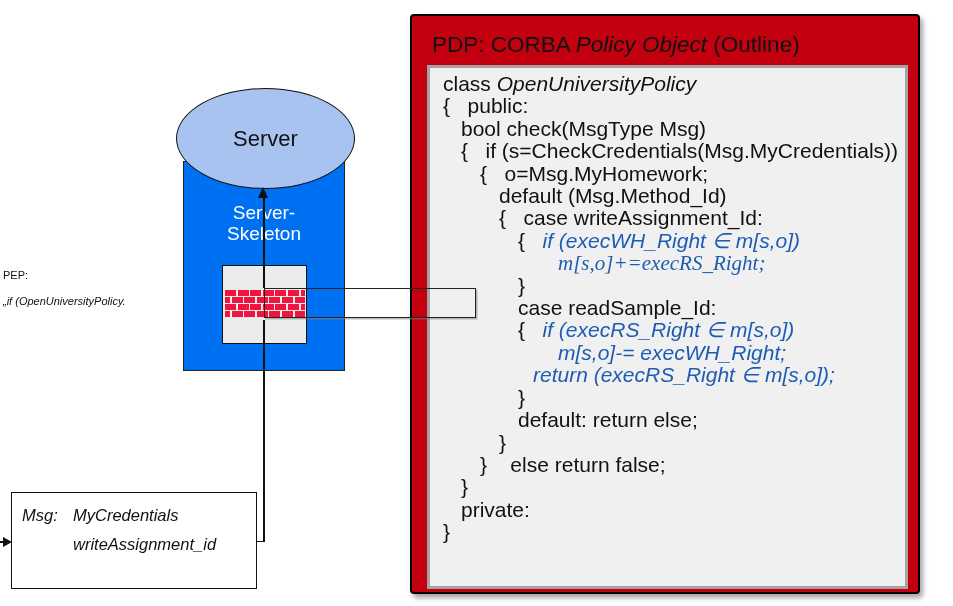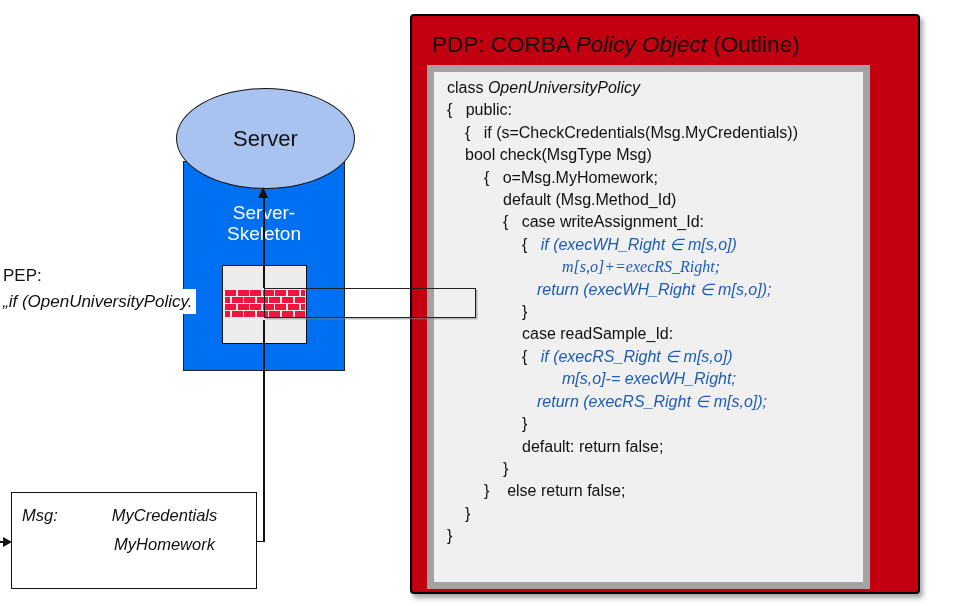--- a/index.html
+++ b/index.html
@@ -31,40 +31,40 @@
   .line-top{left:263.2px;top:197px;width:1.7px;height:91px;}
   .line-bottom{left:263.2px;top:319.5px;width:1.7px;height:221.5px;}
   .stub{left:256px;top:540.5px;width:9px;height:1.7px;}
   .in-line{left:0;top:541px;width:4px;height:1.7px;}
   .arrow-up{left:258px;top:187px;width:0;height:0;border-left:5.5px solid transparent;
             border-right:5.5px solid transparent;border-bottom:11px solid #111;z-index:4;}
   .arrow-right{left:3px;top:536.5px;width:0;height:0;border-top:5.5px solid transparent;
                border-bottom:5.5px solid transparent;border-left:9px solid #111;z-index:4;}
 
   
-  .pep{left:2px;top:263px;z-index:3;font-size:17px;line-height:25.5px;}
+  .pep{left:2px;top:263px;z-index:3;font-size:11px;line-height:25.5px;}
   .pep-line{width:fit-content;background:#fff;padding:0 3px 0 1px;}
   .pep-code{font-style:italic;}
 
   
   .msg-box{left:11px;top:492px;width:246px;height:97px;background:#fff;border:1.7px solid #111;
            box-sizing:border-box;z-index:2;font-style:italic;font-size:16.5px;line-height:28.5px;
            padding-top:8px;}
   .msg-label{position:absolute;left:10px;top:8px;}
-  .msg-row{padding-left:61px;text-align:center;}
+  .msg-row{padding-left:61px;}
 
   
   .pdp{left:410px;top:14px;width:510px;height:580px;background:var(--pdp-red);
        border:2px solid #000;border-radius:4px;box-sizing:border-box;z-index:1;
        box-shadow:3px 4px 5px rgba(0,0,0,.35);}
   .pdp-title{position:absolute;left:20px;top:16px;color:#fff;font-size:22.5px;white-space:pre;}
   .pdp-title .si{font-style:italic;}
-  .code-panel{position:absolute;left:15px;top:49px;width:443px;height:524px;background:var(--code-bg);
-              border:7px solid #a3a3a3;box-sizing:border-box;padding:5px 0 0 13px;
-              font-size:16px;line-height:22.4px;overflow:hidden;}
+  .code-panel{position:absolute;left:15px;top:49px;width:481px;height:524px;background:var(--code-bg);
+              border:3px solid #a3a3a3;box-sizing:border-box;padding:5px 0 0 13px;
+              font-size:21px;line-height:22.4px;overflow:hidden;}
   .code-line{white-space:pre;}
   .sn{color:#111;}
   .si{color:#111;font-style:italic;}
   .sb{color:var(--code-blue);font-style:italic;}
 </style>
 </head>
 <body>
 
 <div class="canvas">
 
@@ -126,44 +126,44 @@
     <div class="pep-line pep-code">„if (OpenUniversityPolicy.</div>
   </div>
 
   <div class="abs hline in-line"></div>
   <div class="abs arrow-right"></div>
 
   <div class="abs msg-box">
     <span class="msg-label">Msg:</span>
     <div id="msg-fields">
         <div class="msg-row">MyCredentials</div>
-        <div class="msg-row">MyHomework</div>
+        <div class="msg-row">writeAssignment_id</div>
       </div>
   </div>
 
   <div class="abs pdp">
     <div class="pdp-title" id="pdp-title"><span class="sn">PDP: CORBA </span><span class="si">Policy Object</span><span class="sn"> (Outline)</span></div>
     <div class="code-panel" id="code-panel">
         <div class="code-line" style="padding-left: 0px;"><span class="sn">class </span><span class="si">OpenUniversityPolicy</span></div>
         <div class="code-line" style="padding-left: 0px;"><span class="sn">{   public:</span></div>
+        <div class="code-line" style="padding-left: 18px;"><span class="sn">bool check(MsgType Msg)</span></div>
         <div class="code-line" style="padding-left: 18px;"><span class="sn">{   if (s=CheckCredentials(Msg.MyCredentials))</span></div>
-        <div class="code-line" style="padding-left: 18px;"><span class="sn">bool check(MsgType Msg)</span></div>
         <div class="code-line" style="padding-left: 37px;"><span class="sn">{   o=Msg.MyHomework;</span></div>
         <div class="code-line" style="padding-left: 56px;"><span class="sn">default (Msg.Method_Id)</span></div>
         <div class="code-line" style="padding-left: 56px;"><span class="sn">{   case writeAssignment_Id:</span></div>
         <div class="code-line" style="padding-left: 75px;"><span class="sn">{   </span><span class="sb">if (execWH_Right ∈ m[s,o])</span></div>
         <div class="code-line" style="padding-left: 115px; font-family: Liberation Serif, serif;"><span class="sb">m[s,o]+=execRS_Right;</span></div>
-        <div class="code-line" style="padding-left: 90px;"><span class="sb">return (execWH_Right ∈ m[s,o]);</span></div>
         <div class="code-line" style="padding-left: 75px;"><span class="sn">}</span></div>
         <div class="code-line" style="padding-left: 75px;"><span class="sn">case readSample_Id:</span></div>
         <div class="code-line" style="padding-left: 75px;"><span class="sn">{   </span><span class="sb">if (execRS_Right ∈ m[s,o])</span></div>
         <div class="code-line" style="padding-left: 115px;"><span class="sb">m[s,o]-= execWH_Right;</span></div>
         <div class="code-line" style="padding-left: 90px;"><span class="sb">return (execRS_Right ∈ m[s,o]);</span></div>
         <div class="code-line" style="padding-left: 75px;"><span class="sn">}</span></div>
-        <div class="code-line" style="padding-left: 75px;"><span class="sn">default: return false;</span></div>
+        <div class="code-line" style="padding-left: 75px;"><span class="sn">default: return else;</span></div>
         <div class="code-line" style="padding-left: 56px;"><span class="sn">}</span></div>
         <div class="code-line" style="padding-left: 37px;"><span class="sn">}    else return false;</span></div>
         <div class="code-line" style="padding-left: 18px;"><span class="sn">}</span></div>
+        <div class="code-line" style="padding-left: 18px;"><span class="sn">private:</span></div>
         <div class="code-line" style="padding-left: 0px;"><span class="sn">}</span></div>
       </div>
   </div>
 
 </div>
 
 </body></html>

